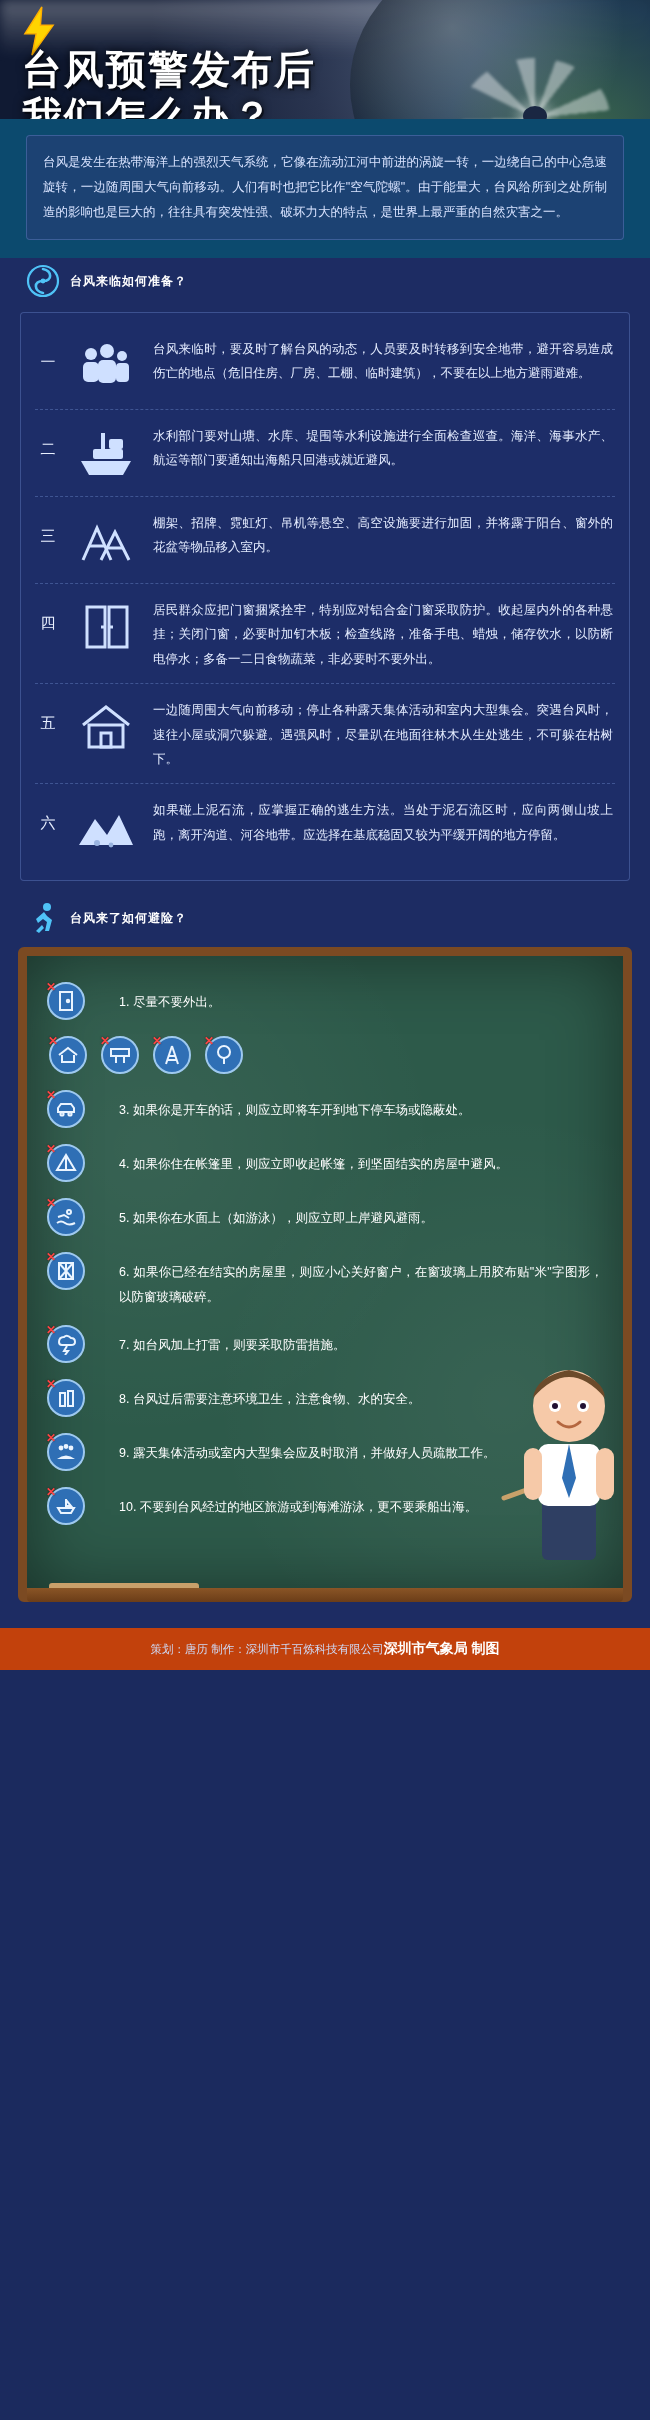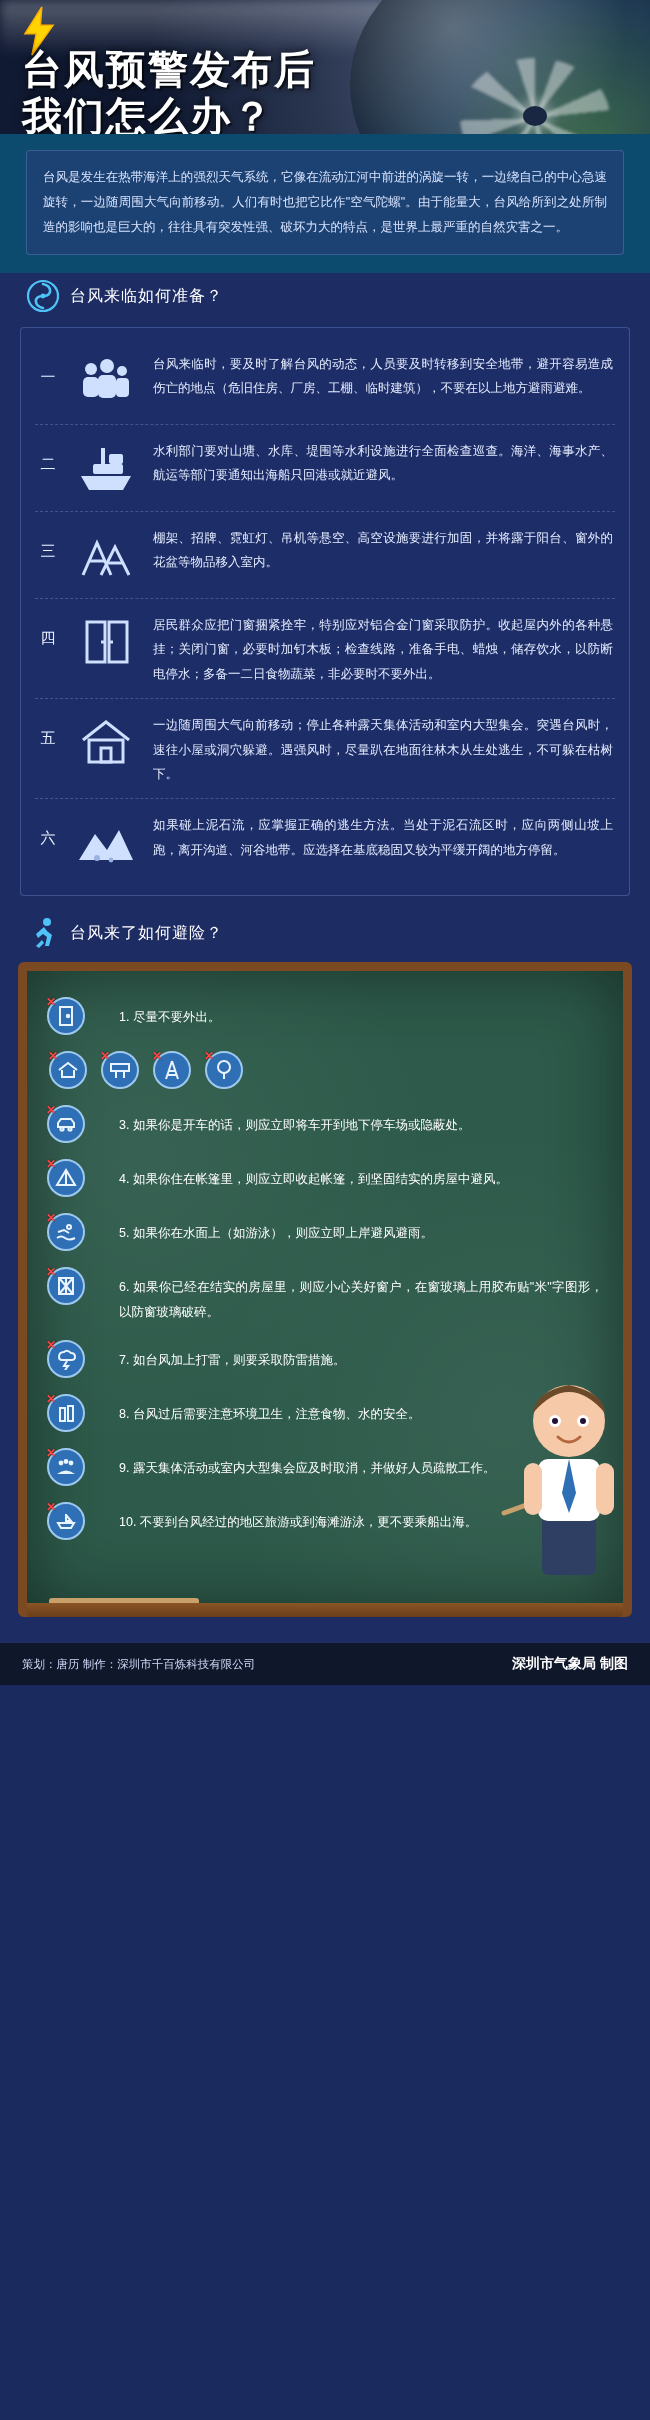--- a/index.html
+++ b/index.html
@@ -7,21 +7,21 @@
     width: 650px;
     font-family: "Liberation Sans", sans-serif;
     background: #1b2a5e;
     color: #fff;
   }
   .page { width: 650px; position: relative; overflow: hidden; background: #1d2c63; }
 
   
   .hero {
     position: relative;
-    height: 134px;
+    height: 119px;
     background:
       radial-gradient(circle at 78% 45%, #5a6a86 0%, #2a3550 38%, #101a33 70%),
       linear-gradient(180deg, #0a1226 0%, #17213f 100%);
     overflow: hidden;
   }
   .hero .earth {
     position: absolute; right: -40px; top: -60px;
     width: 340px; height: 290px; border-radius: 50%;
     background:
       radial-gradient(circle at 30% 30%, rgba(255,255,255,.30), rgba(255,255,255,0) 55%),
@@ -76,21 +76,21 @@
     color: #d8e3ff;
   }
 
   
   .sec-head {
     display: flex; align-items: center; gap: 10px;
     padding: 6px 26px 10px;
   }
   .sec-head .ico { width: 34px; height: 34px; flex: 0 0 34px; color: #4fc3f7; }
   .sec-head .ico svg { width: 100%; height: 100%; display: block; }
-  .sec-head h2 { font-size: 16px; font-weight: normal; color: #fff; letter-spacing: 1px; }
+  .sec-head h2 { font-size: 12px; font-weight: bold; color: #fff; letter-spacing: 1px; }
 
   
   .panel {
     margin: 4px 20px 14px;
     background: rgba(30,46,105,.75);
     border: 1px solid rgba(120,150,220,.35);
     border-radius: 4px;
     padding: 10px 14px;
   }
   .prow { display: flex; align-items: flex-start; gap: 10px; padding: 12px 2px; }
@@ -148,23 +148,23 @@
     width: 150px; height: 12px; background: #c9a06a; border-radius: 3px;
   }
 
   
   .mascot { position: absolute; right: 6px; bottom: 34px; width: 150px; height: 220px; }
   .mascot svg { width: 100%; height: 100%; display: block; }
 
   
   .footer {
     margin-top: 26px;
-    background: #0f172a;
+    background: #c2410c;
     padding: 12px 22px;
-    display: flex; align-items: center; justify-content: space-between;
+    display: flex; align-items: center; justify-content: center;
     font-size: 11.5px; color: #cfd9f5;
   }
   .footer .right { font-size: 14px; color: #fff; font-weight: bold; }
 </style>
 </head>
 <body>
 
 <div class="page">
 
   <div class="hero">

